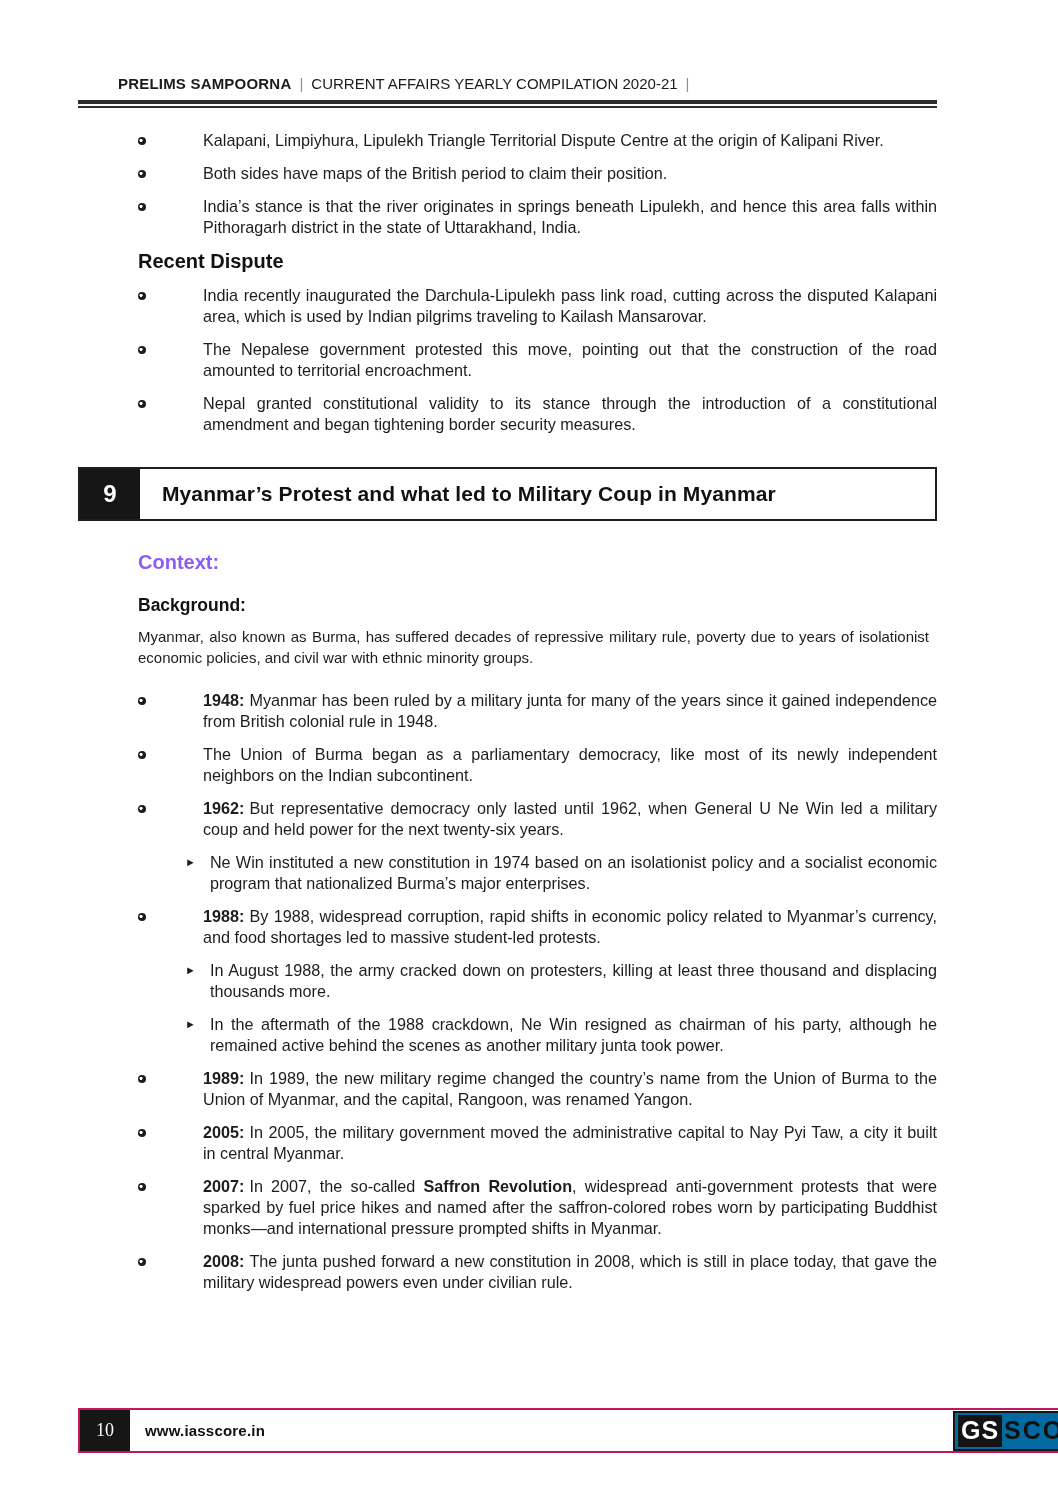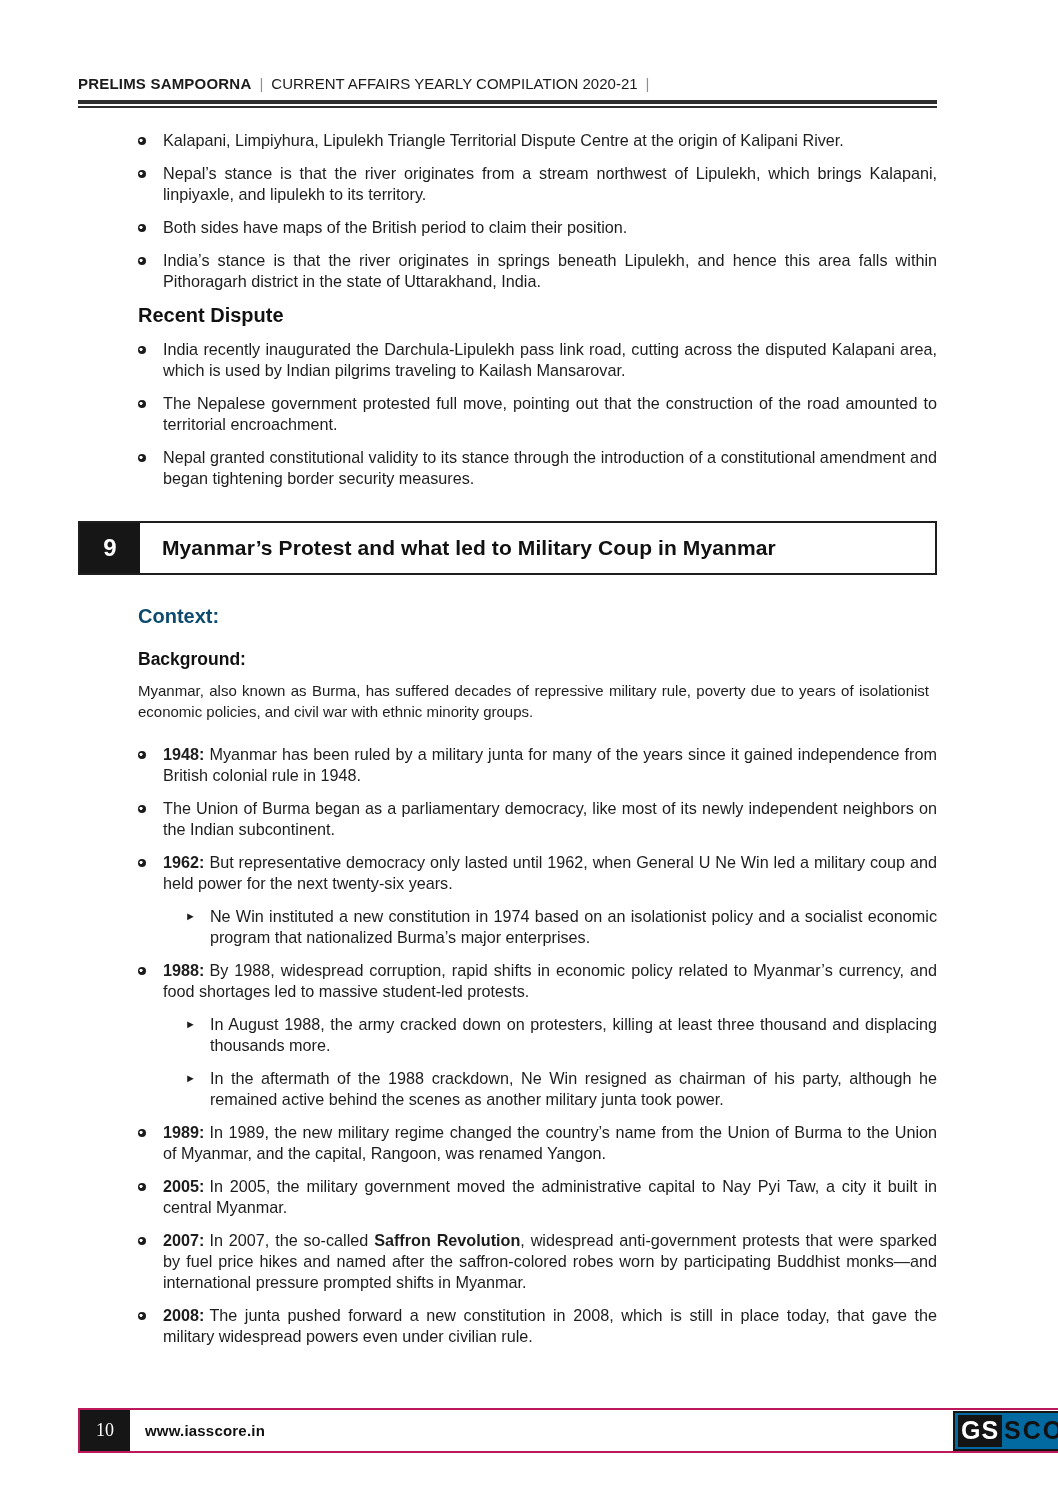--- a/index.html
+++ b/index.html
@@ -3,27 +3,27 @@
 <meta charset="utf-8">
 <style>
   html,body{margin:0;padding:0;background:#ffffff;}
   .page{
     position:relative;width:1058px;height:1497px;background:#ffffff;
     font-family:"Liberation Sans",sans-serif;color:#1d1d1d;overflow:hidden;
     box-sizing:border-box;padding:75px 121px 0 78px;
   }
   
   .masthead{font-size:15px;color:#1b1b1b;padding-bottom:8px;white-space:nowrap;}
-  .masthead .brand{font-weight:bold;letter-spacing:.2px;}
+  .masthead .brand{font-weight:bold;letter-spacing:.2px;margin-left:40px;}
   .masthead .pipe{color:#8f8f8f;margin:0 8px;font-weight:normal;}
   .rule{height:2px;border-top:4px solid #2e2e2e;border-bottom:2px solid #2e2e2e;}
   
   .content{margin-top:22px;}
   .b-list{margin:0 0 0 60px;padding:0;}
-  .b-item{display:flex;margin-bottom:12px;}
+  .b-item{display:flex;margin-bottom:12px;gap:40px;}
   .dot{
     flex:0 0 8px;width:8px;height:8px;border-radius:50%;
     background:radial-gradient(circle at 38% 42%, #ffffff 0 1.3px, #1c1c1c 1.9px);
     margin:7px 17px 0 0;
   }
   .b-text{flex:1;font-size:16.2px;line-height:21px;text-align:justify;}
   .yr{margin-right:5px;}
   .sub-item{display:flex;margin:12px 0 12px 47px;}
   .arrow{flex:0 0 auto;font-size:11px;line-height:21px;margin-right:14px;color:#1c1c1c;}
   
@@ -38,21 +38,21 @@
   .section-number{
     width:60px;background:#161616;color:#ffffff;display:flex;align-items:center;
     justify-content:center;font-weight:bold;font-size:24px;flex:0 0 auto;
   }
   .section-title{
     display:flex;align-items:center;padding-left:22px;font-weight:bold;font-size:21px;
     color:#111;letter-spacing:.1px;
   }
   
   .context-row{display:flex;margin:30px 0 0 60px;}
-  .context-label{flex:0 0 100px;font-weight:bold;font-size:20px;line-height:22px;color:#0c4a6e;}
+  .context-label{flex:0 0 100px;font-weight:bold;font-size:20px;line-height:22px;color:#8b5cf6;}
   .context-text{flex:1;font-size:16.2px;line-height:22px;text-align:justify;margin-left:15px;}
   .timeline{margin-top:22px;}
   
   .footer{
     position:absolute;left:78px;top:1408px;width:1038px;height:45px;
     border:2px solid #be185d;display:flex;align-items:stretch;box-sizing:border-box;background:#fff;
   }
   .footer-page{
     width:50px;flex:0 0 auto;background:#161616;color:#ffffff;
     font-family:"Liberation Serif",serif;font-size:18px;
@@ -78,41 +78,37 @@
 
   <div class="content">
 
     <div class="b-list">
       <div class="b-item">
         <span class="dot"></span>
         <div class="b-text">Kalapani, Limpiyhura, Lipulekh Triangle Territorial Dispute Centre at the origin of Kalipani River.</div>
       </div>
       <div class="b-item">
         <span class="dot"></span>
-        <div class="b-text">Nepal’s stance is that the river originates from a stream northwest of Lipulekh, which brings Kalapani, linpiyaxle, and lipulekh to its territory.</div>
-      </div>
-      <div class="b-item">
-        <span class="dot"></span>
         <div class="b-text">Both sides have maps of the British period to claim their position.</div>
       </div>
       <div class="b-item">
         <span class="dot"></span>
         <div class="b-text">India’s stance is that the river originates in springs beneath Lipulekh, and hence this area falls within Pithoragarh district in the state of Uttarakhand, India.</div>
       </div>
     </div>
 
     <div class="rd-heading">Recent Dispute</div>
     <div class="b-list">
       <div class="b-item">
         <span class="dot"></span>
         <div class="b-text">India recently inaugurated the Darchula-Lipulekh pass link road, cutting across the disputed Kalapani area, which is used by Indian pilgrims traveling to Kailash Mansarovar.</div>
       </div>
       <div class="b-item">
         <span class="dot"></span>
-        <div class="b-text">The Nepalese government protested full move, pointing out that the construction of the road amounted to territorial encroachment.</div>
+        <div class="b-text">The Nepalese government protested this move, pointing out that the construction of the road amounted to territorial encroachment.</div>
       </div>
       <div class="b-item">
         <span class="dot"></span>
         <div class="b-text">Nepal granted constitutional validity to its stance through the introduction of a constitutional amendment and began tightening border security measures.</div>
       </div>
     </div>
 
     <div class="section-header">
       <div class="section-number">9</div>
       <div class="section-title">Myanmar’s Protest and what led to Military Coup in Myanmar</div>

